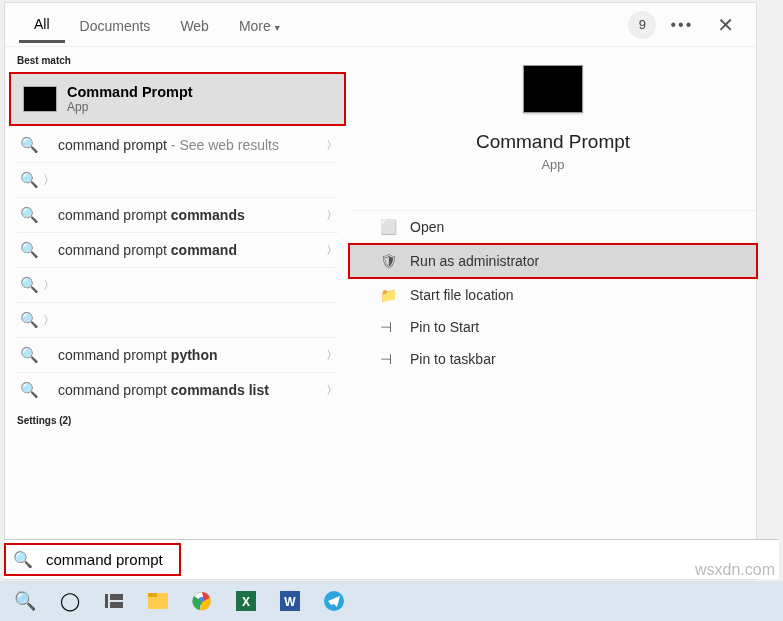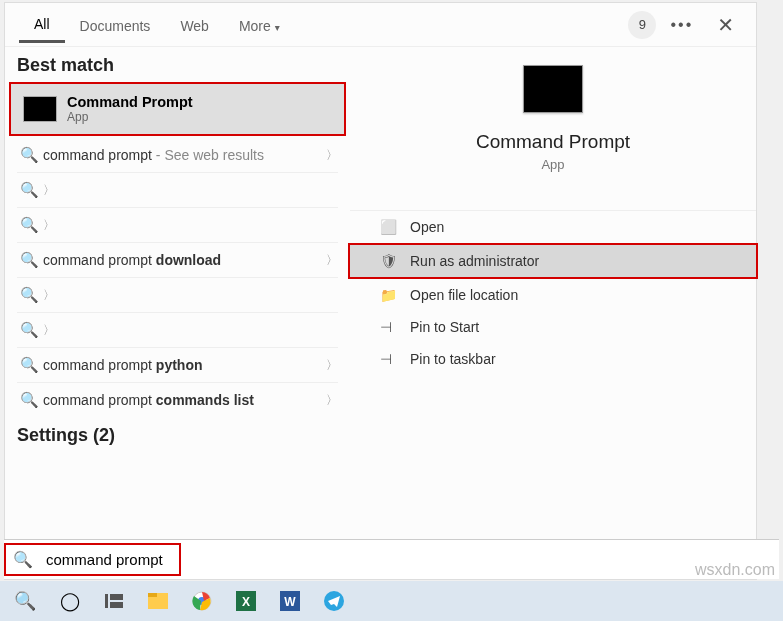--- a/index.html
+++ b/index.html
@@ -9,28 +9,28 @@
 .tab{padding:10px 15px 8px;font-size:14px;color:#666;cursor:pointer;}
 .tab.active{color:#000;border-bottom:3px solid #555;font-weight:400;}
 .tab .chev{margin-left:4px;font-size:10px;}
 .spacer{flex:1;}
 .badge{width:28px;height:28px;border-radius:50%;background:#eee;color:#444;font-size:13px;display:flex;align-items:center;justify-content:center;margin-right:14px;}
 .dots{color:#555;font-size:16px;letter-spacing:2px;margin-right:16px;cursor:pointer;}
 .close{font-size:20px;color:#555;cursor:pointer;padding:0 8px;}
 .body{display:flex;height:490px;}
 .left{width:345px;overflow-y:auto;}
 .right{flex:1;padding-top:18px;}
-.group{padding:8px 12px 4px;font-size:18px;font-weight:600;color:#222;}
+.group{padding:8px 12px 4px;font-size:10px;font-weight:600;color:#222;}
 .best{display:flex;align-items:center;padding:10px 12px;background:#dfdfdf;border:2px solid #d30000;margin:2px 4px;}
 .thumb{width:34px;height:26px;background:#000;border:1px solid #aaa;margin-right:10px;}
 .best .name{font-size:14.5px;font-weight:600;}
 .best .sub{font-size:12px;color:#666;}
 .row{display:flex;align-items:center;padding:8px 12px;font-size:14px;color:#333;cursor:pointer;}
 .row .sicon{width:26px;font-size:15px;color:#444;text-align:center;}
-.row .txt{flex:1;}
+.row .txt{flex:1;margin-left:15px;}
 .row .txt b{font-weight:700;}
 .row .txt .hint{color:#888;}
 .row .arr{color:#888;font-size:12px;}
 .sep{height:1px;background:#eee;margin:0 12px;}
 .preview{display:flex;flex-direction:column;align-items:center;}
 .pthumb{width:60px;height:48px;background:#000;border:1px solid #999;box-shadow:0 1px 2px rgba(0,0,0,.2);}
 .ptitle{margin-top:18px;font-size:19px;color:#222;}
 .psub{font-size:13px;color:#777;margin-top:4px;}
 .actions{margin-top:38px;border-top:1px solid #eee;}
 .act{display:flex;align-items:center;padding:8px 30px;font-size:14px;color:#333;cursor:pointer;}
@@ -77,26 +77,27 @@
             <span class="arr">〉</span>
           </div>
           <div class="sep"></div>
           <div class="row">
             <span class="sicon">🔍</span>
             <span class="arr">〉</span>
           </div>
           <div class="sep"></div>
           <div class="row">
             <span class="sicon">🔍</span>
-            <span class="arr">〉</span>
-          </div>
-          <div class="sep"></div>
-          <div class="row">
-            <span class="sicon">🔍</span>
-            <span class="txt">command prompt <b>download</b><span class="hint"></span></span>
+            <span class="txt">command prompt <b>commands</b><span class="hint"></span></span>
+            <span class="arr">〉</span>
+          </div>
+          <div class="sep"></div>
+          <div class="row">
+            <span class="sicon">🔍</span>
+            <span class="txt">command prompt <b>command</b><span class="hint"></span></span>
             <span class="arr">〉</span>
           </div>
           <div class="sep"></div>
           <div class="row">
             <span class="sicon">🔍</span>
             <span class="arr">〉</span>
           </div>
           <div class="sep"></div>
           <div class="row">
             <span class="sicon">🔍</span>
@@ -128,21 +129,21 @@
         <div class="act">
             <span class="ai">⬜</span>
             <span>Open</span>
           </div>
         <div class="act hl">
             <span class="ai">🛡</span>
             <span>Run as administrator</span>
           </div>
         <div class="act">
             <span class="ai">📁</span>
-            <span>Open file location</span>
+            <span>Start file location</span>
           </div>
         <div class="act">
             <span class="ai">⊣</span>
             <span>Pin to Start</span>
           </div>
         <div class="act">
             <span class="ai">⊣</span>
             <span>Pin to taskbar</span>
           </div>
       </div>

